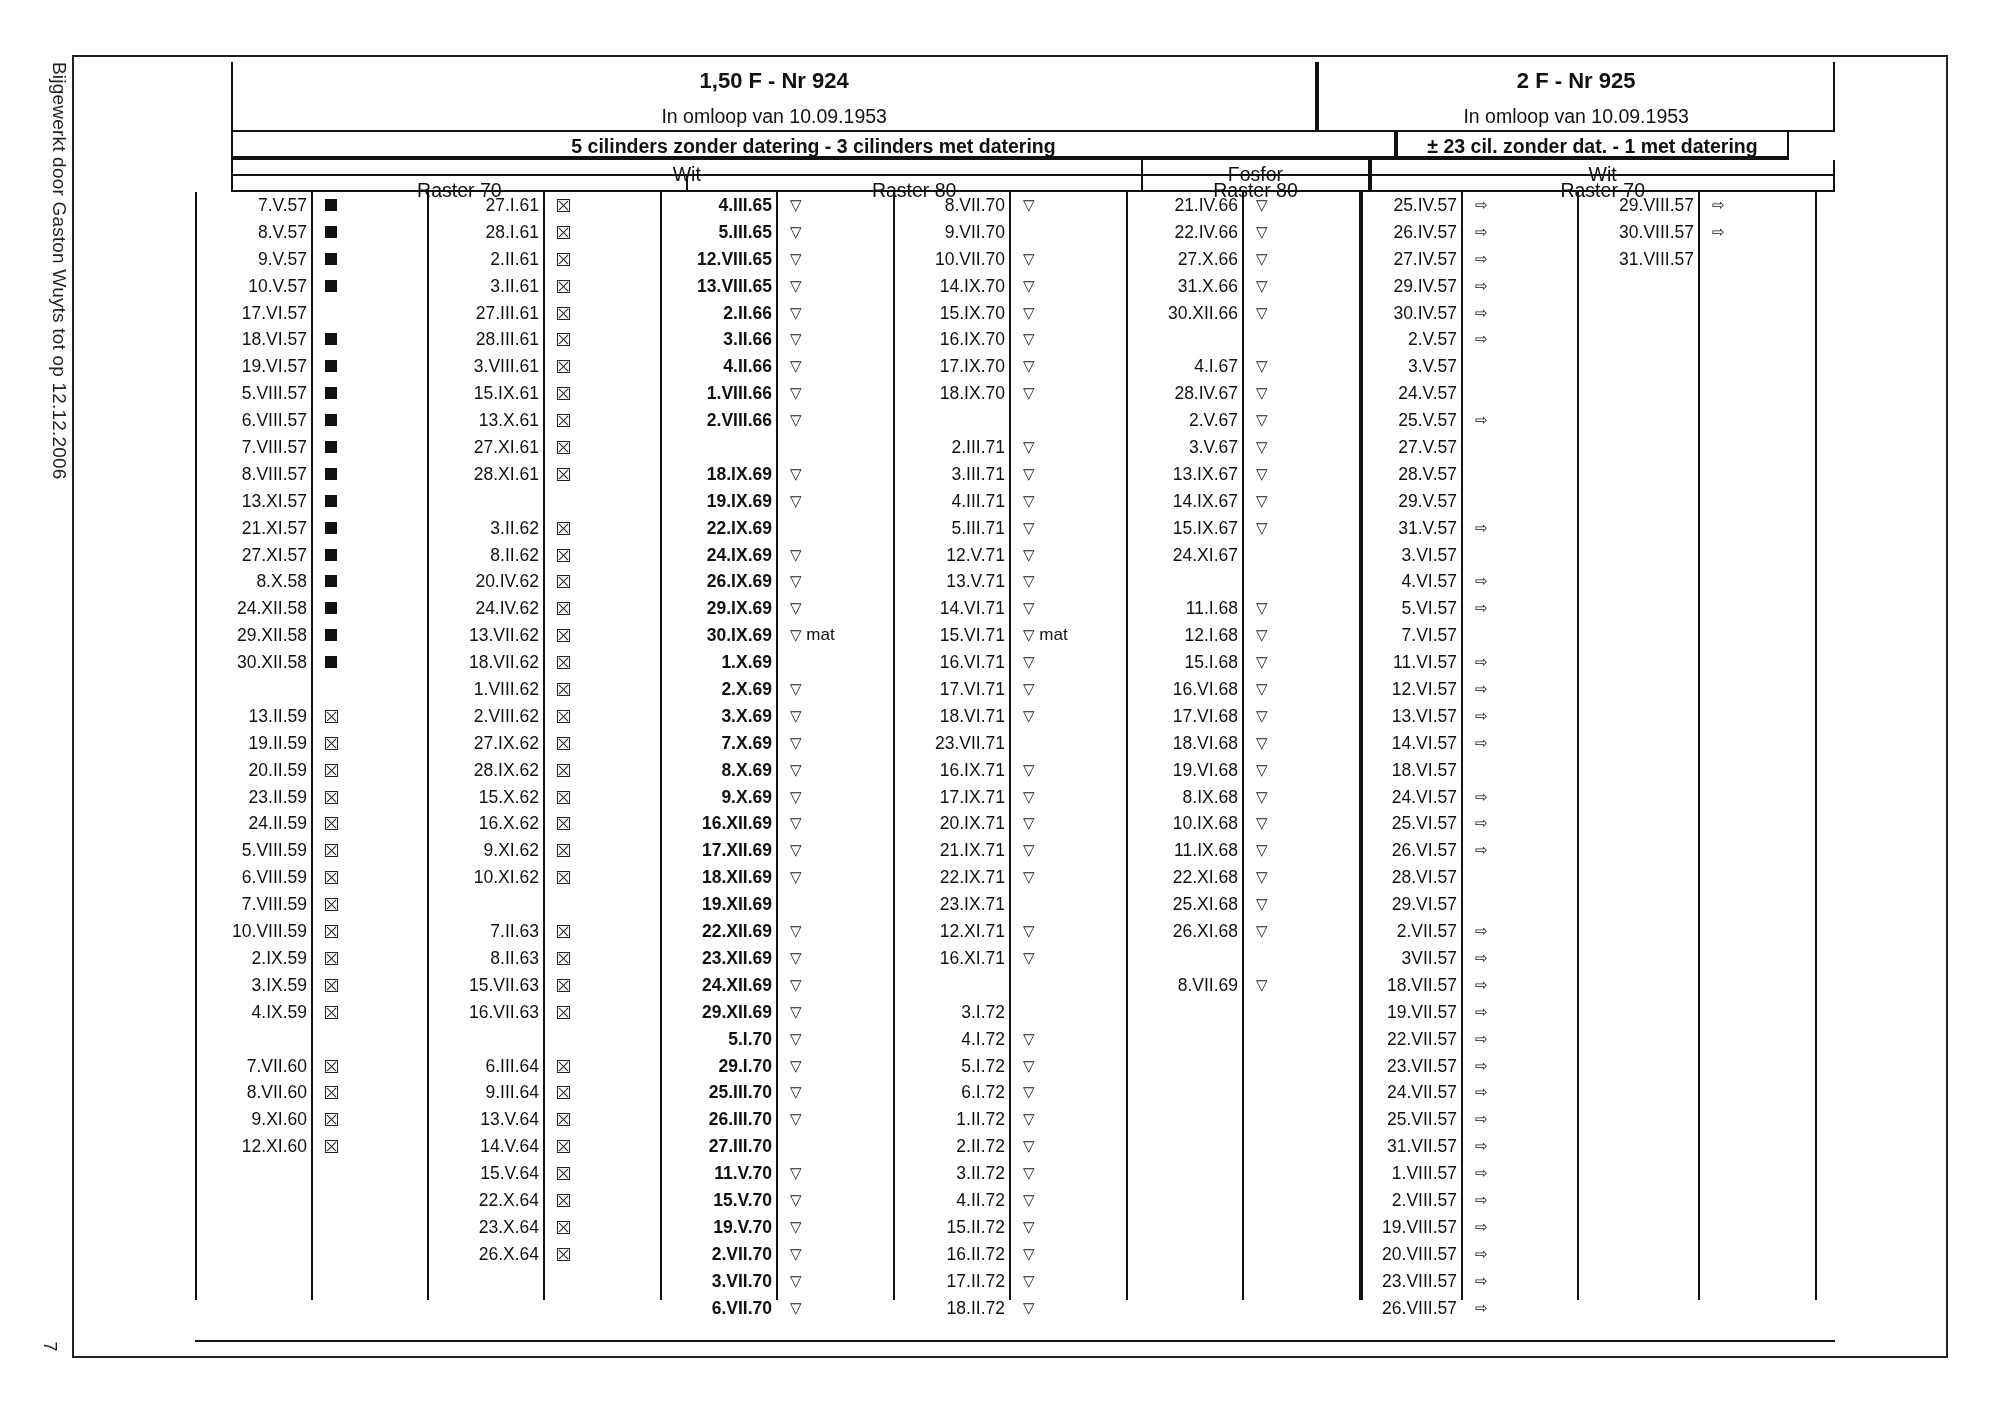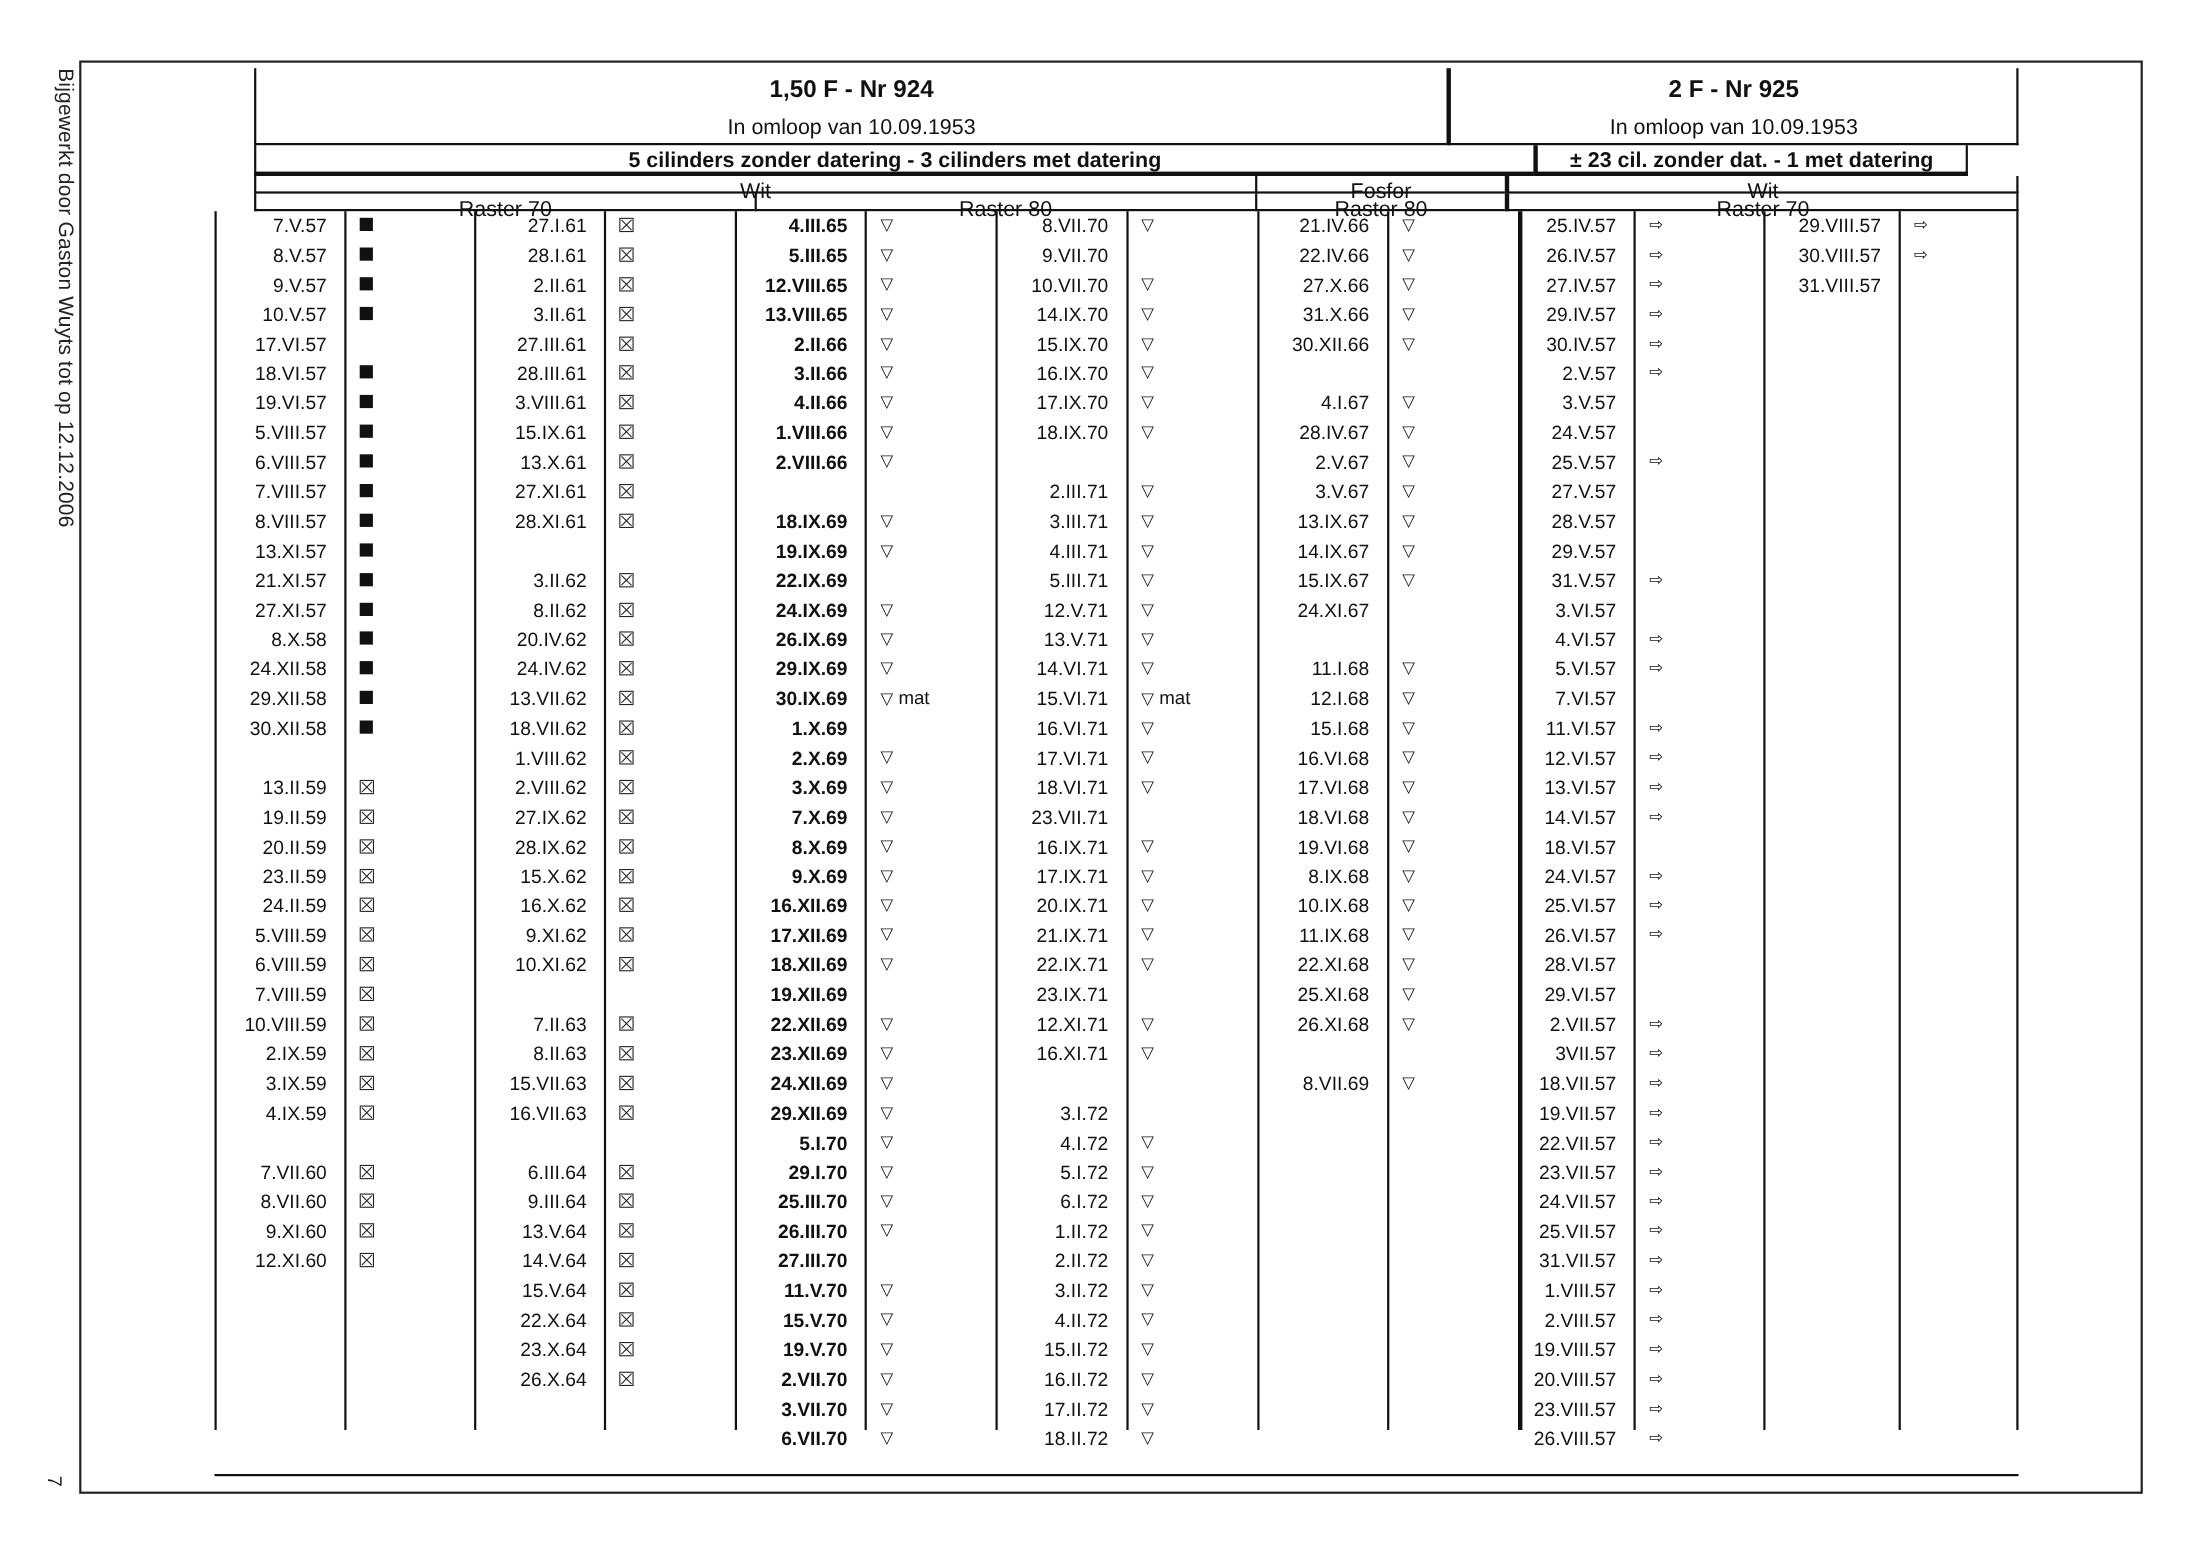--- a/index.html
+++ b/index.html
@@ -14,21 +14,21 @@
   .sheet { position:absolute; left:195px; top:62px; width:1640px; }
   .hdr-row { display:flex;padding-left:36px; }
   .hcell { box-sizing:border-box; text-align:center; border-left:2px solid #111; }
   .hcell.last { border-right:2px solid #111; }
   .thick-l { border-left:4px solid #111 !important; }
   .title { font-weight:bold; font-size:22px; padding-top:6px; height:34px; }
   .sub { font-size:19.5px; height:28px; line-height:28px; }
   .line-b { border-bottom:2px solid #111; }
   .line-b-thick { border-bottom:4px solid #111;font-weight:bold; }
   .lbl { font-size:19.5px; height:16px; line-height:28px; }
-  .body { position:relative; display:flex; height:1108px;gap:12px; }
+  .body { position:relative; display:flex; height:1108px; }
   .col { box-sizing:border-box; border-left:2px solid #111; position:relative; height:100%; }
   .col.thick { border-left:4px solid #111; }
   .col.rlast { border-right:2px solid #111; }
   .cell { height:26.9px; line-height:26.9px; font-size:17.5px; white-space:nowrap; }
   .d { text-align:right; padding-right:4px; }
   .m { padding-left:12px; font-size:16px; }
   .sq { display:inline-block; width:12px; height:12px; background:#111; vertical-align:-1px; }
   .xb { display:inline-block; width:13px; height:13px; border:1.5px solid #222; position:relative;
         vertical-align:-2px; box-sizing:border-box; }
   .xb::before, .xb::after { content:""; position:absolute; left:4.5px; top:-1px; width:1.2px; height:13px;

